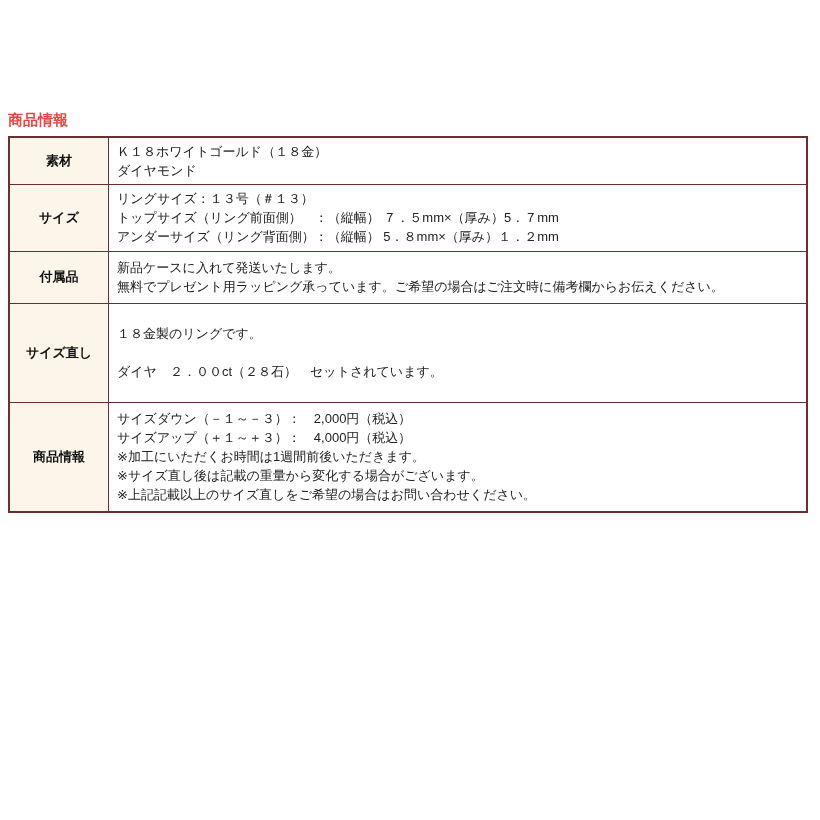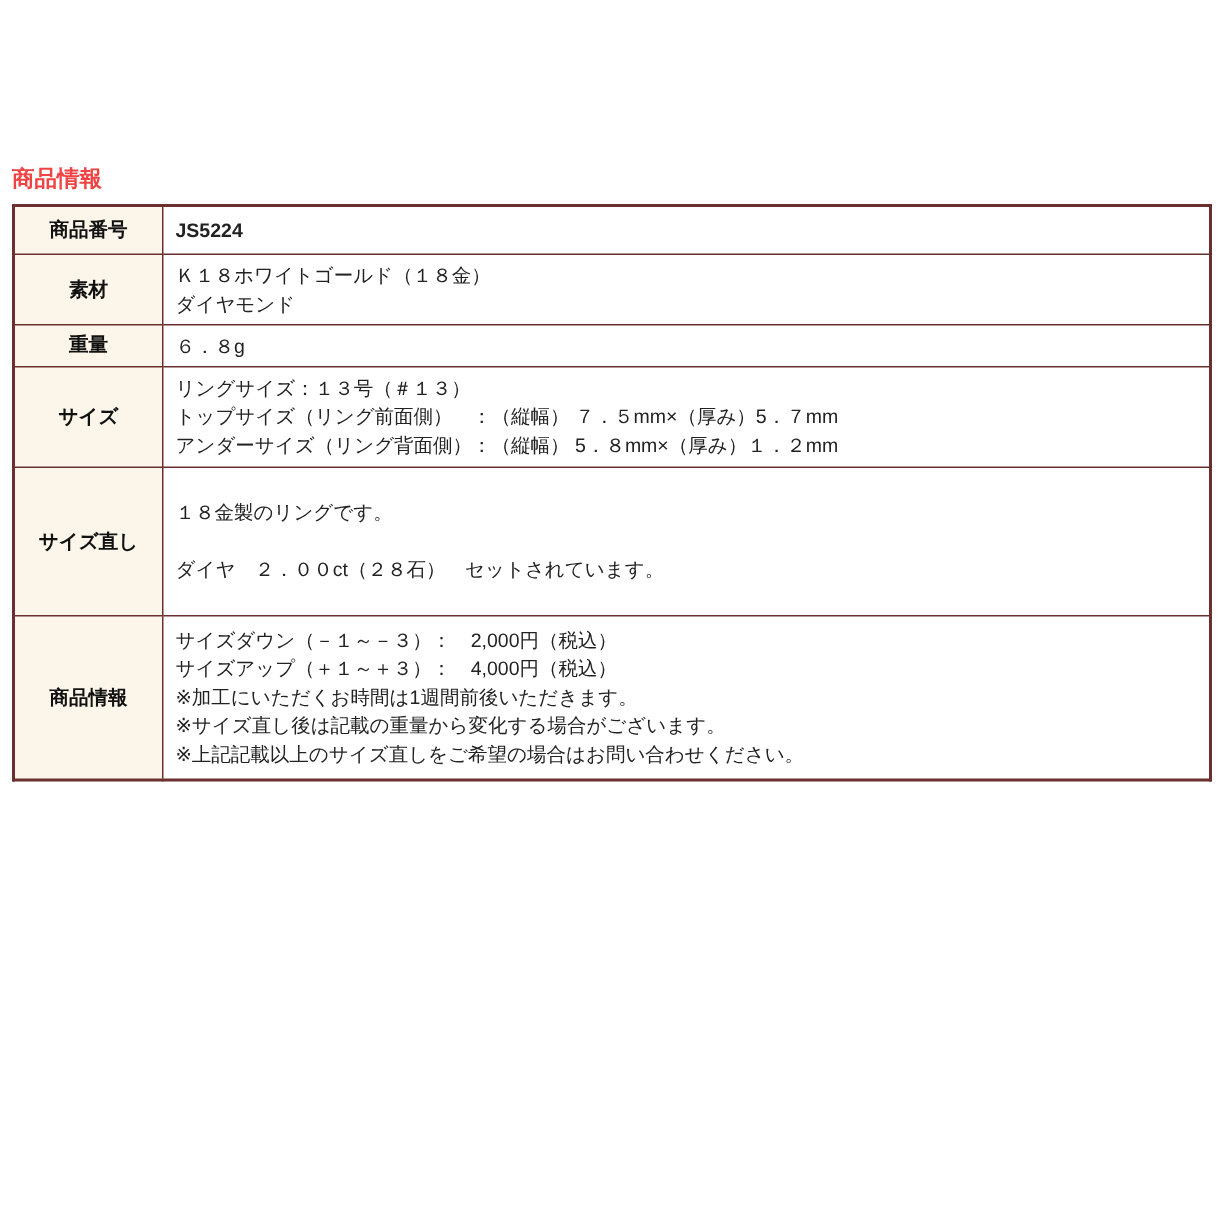--- a/index.html
+++ b/index.html
@@ -67,52 +67,47 @@
 </style>
 </head>
 <body>
 
 <div class="page">
 
   <h2 class="page-title">商品情報</h2>
 
   <table class="info-table">
     <tbody>
-      <tr class="r0">
-        <th>商品番号</th>
-        <td>
-          <div class="line bold">JS5224</div>
-        </td>
-      </tr>
 
 
       <tr class="r2">
         <th>素材</th>
         <td>
           <div class="line">Ｋ１８ホワイトゴールド（１８金）</div>
           <div class="line">ダイヤモンド</div>
         </td>
       </tr>
 
-      <tr class="r3">
-        <th>重量</th>
-        <td>
-          <div class="line">６．８g</div>
-        </td>
-      </tr>
 
       <tr class="r4">
         <th>サイズ</th>
         <td>
           <div class="line">リングサイズ：１３号（＃１３）</div>
           <div class="line">トップサイズ（リング前面側）　：（縦幅） ７．５mm×（厚み）5．７mm</div>
           <div class="line">アンダーサイズ（リング背面側）：（縦幅） 5．８mm×（厚み）１．２mm</div>
         </td>
       </tr>
 
+      <tr class="r5">
+        <th>付属品</th>
+        <td>
+          <div class="line">新品ケースに入れて発送いたします。</div>
+          <div class="line">無料でプレゼント用ラッピング承っています。ご希望の場合はご注文時に備考欄からお伝えください。</div>
+        </td>
+      </tr>
 
 
       <tr class="r7">
         <th>サイズ直し</th>
         <td>
           <div class="line">１８金製のリングです。</div>
           <div class="line"></div>
           <div class="line">ダイヤ　２．００ct（２８石）　セットされています。</div>
         </td>
       </tr>

